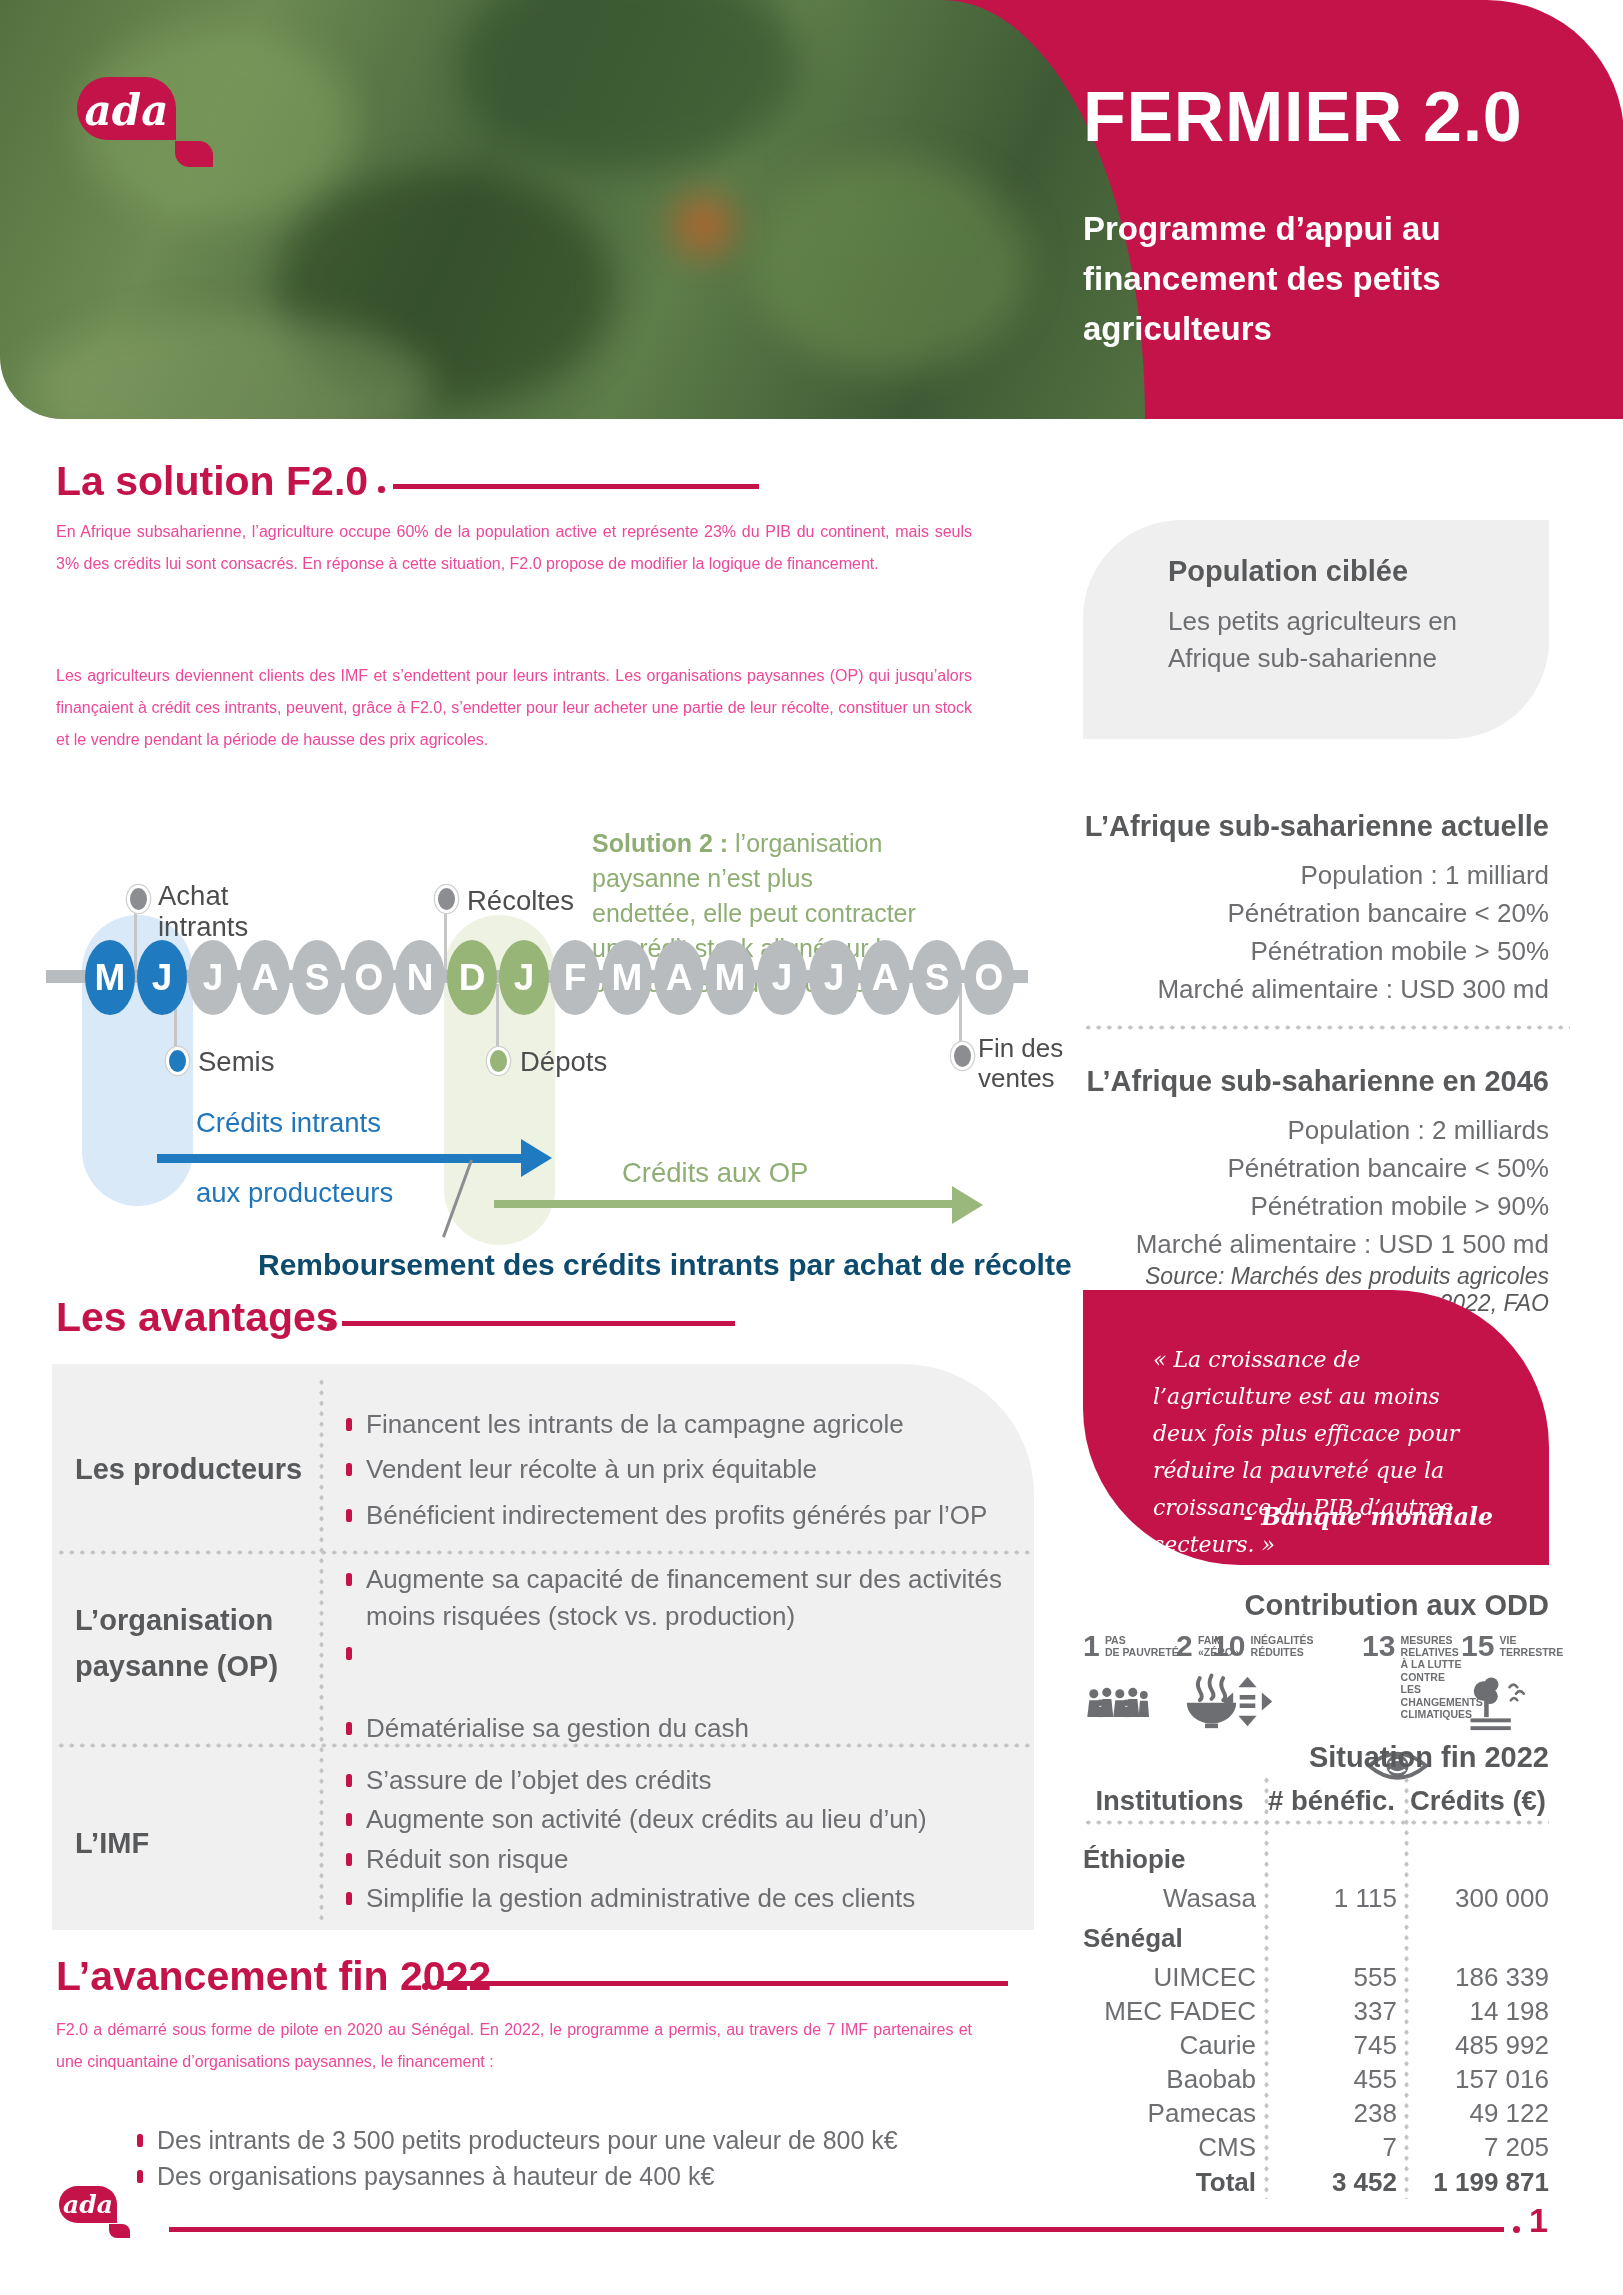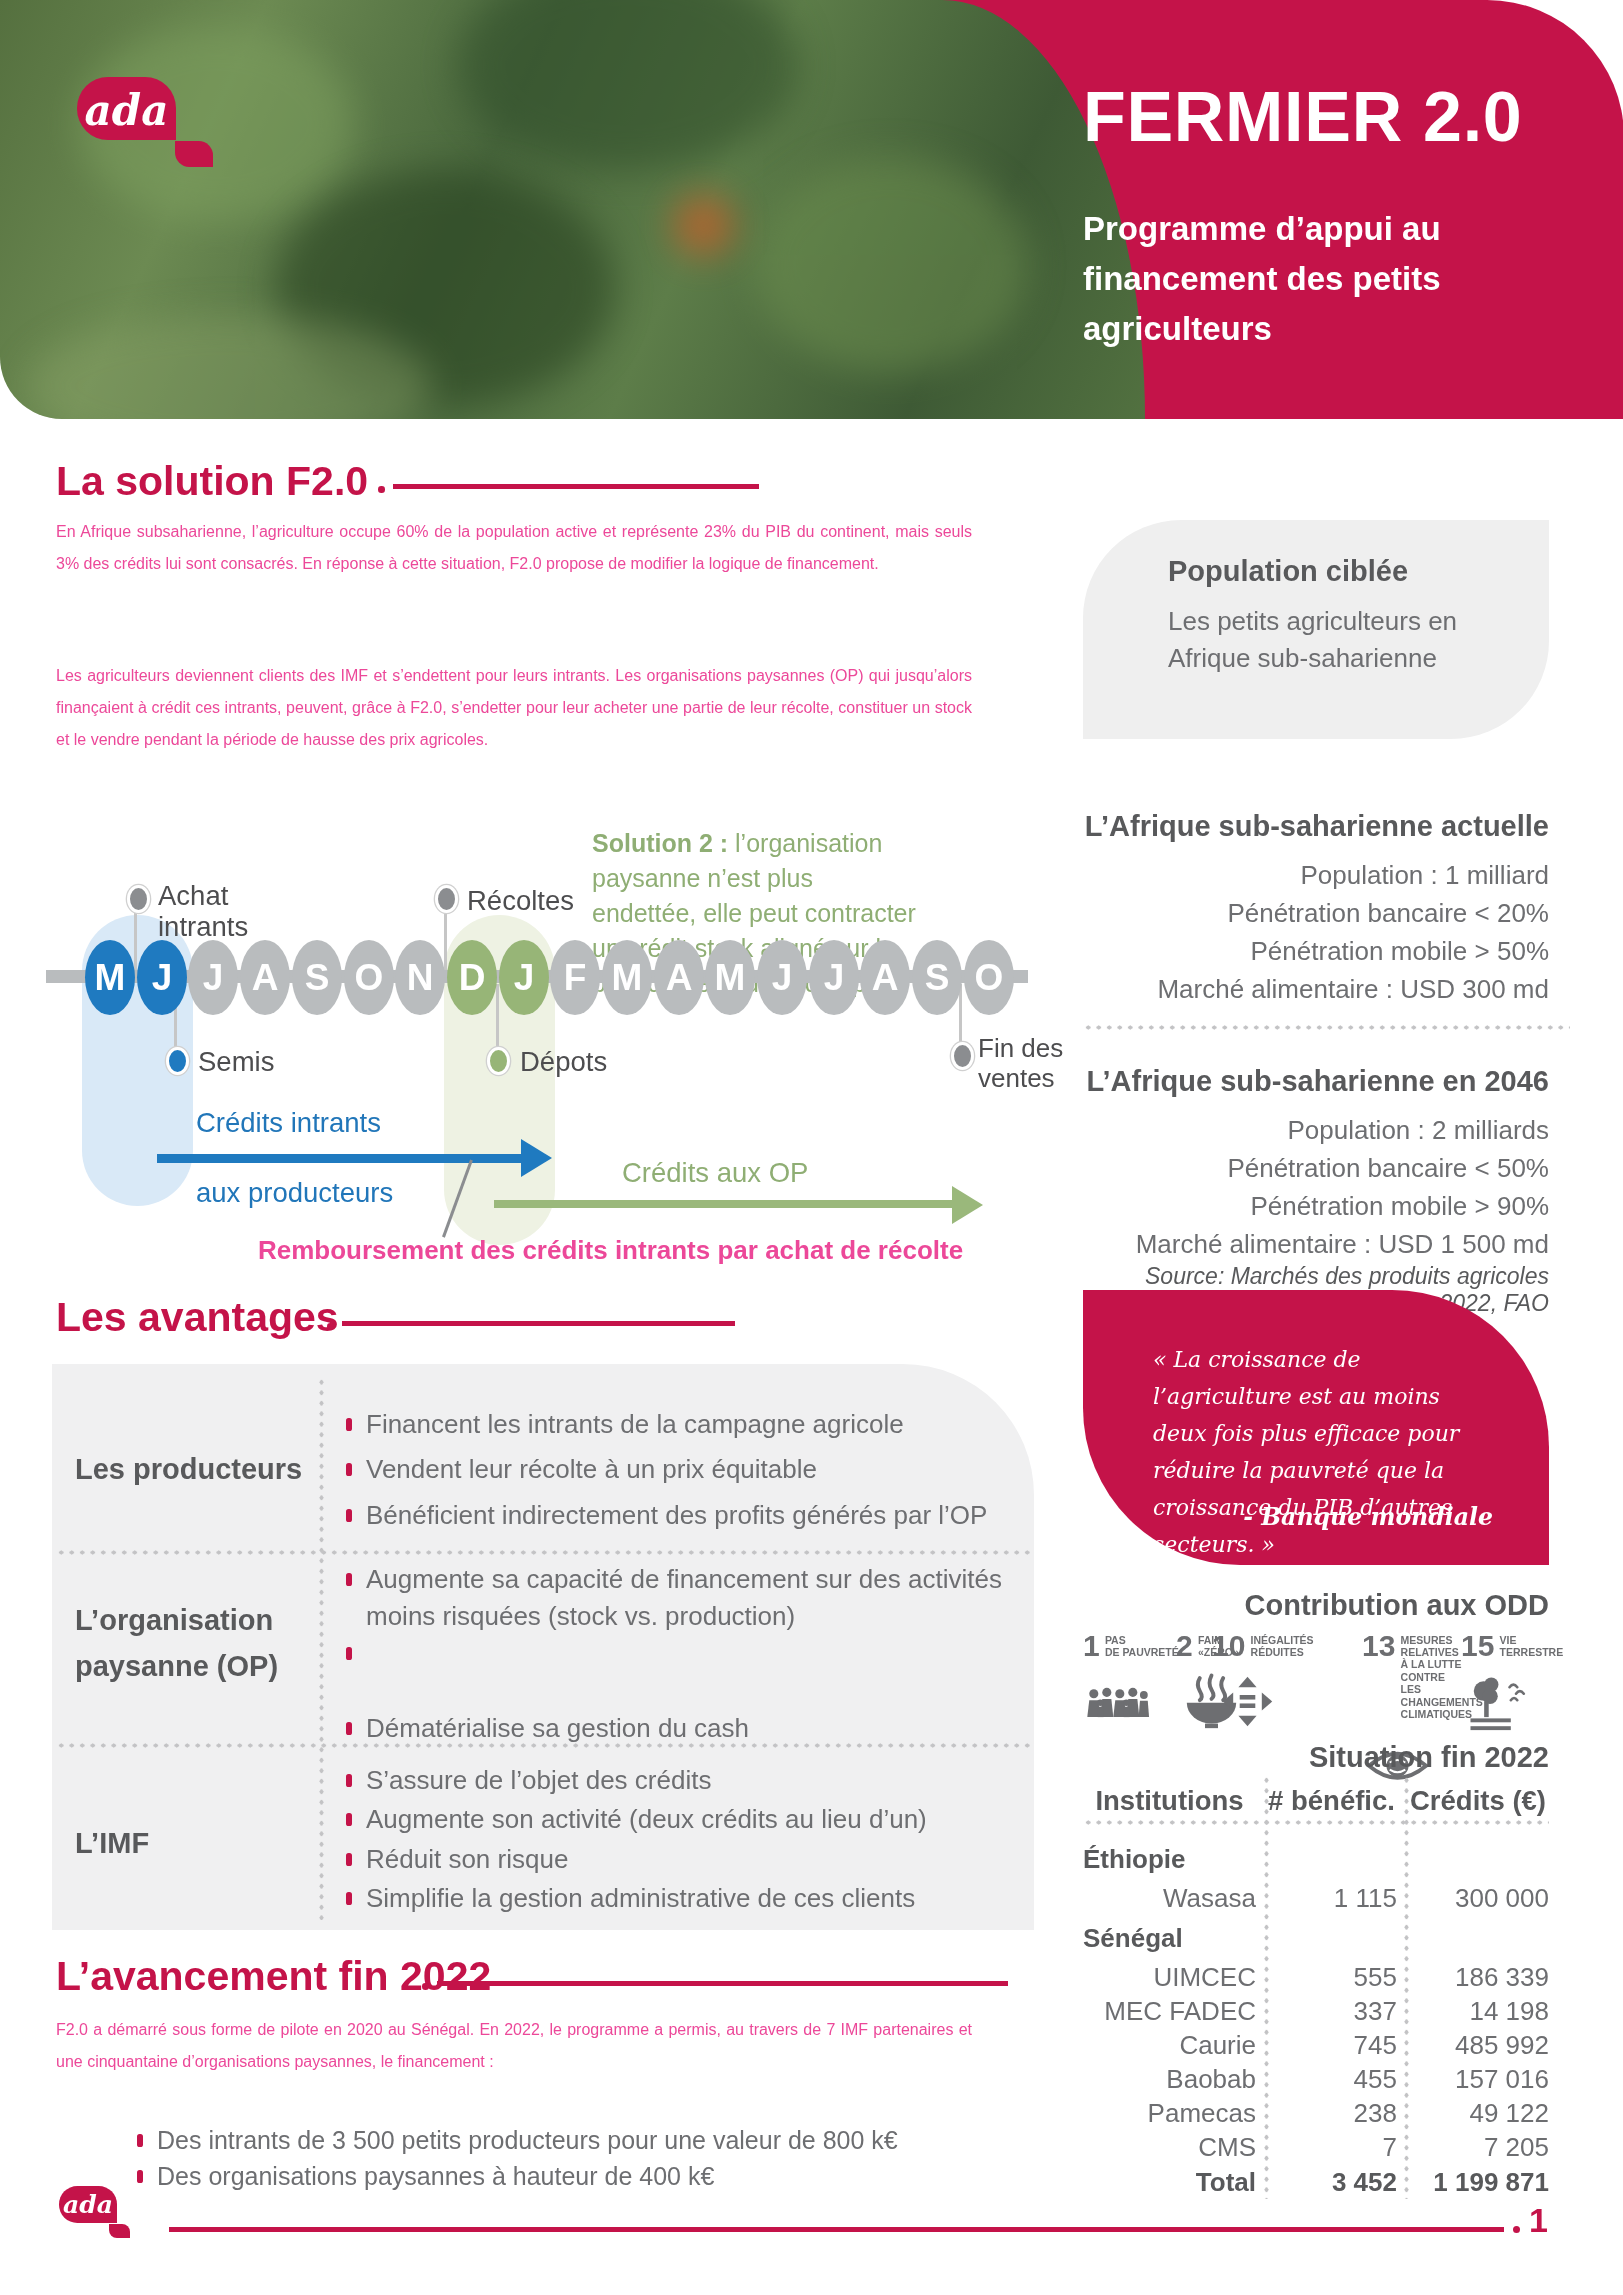--- a/index.html
+++ b/index.html
@@ -40,21 +40,21 @@
   .sol-note b{font-weight:bold;}
   .stem{position:absolute;width:2.6px;background:#c6c6c6;}
   .mdot{position:absolute;width:17px;height:22px;border-radius:50%;border:3.3px solid #fff;
         box-shadow:0 0 0 1.3px #d0d0d0;background:#8b8d90;}
   .mdot-blue{background:#1f7ac0;}
   .mdot-green{background:#97b577;}
   .mlabel{position:absolute;color:#4d4d4f;font-size:27.5px;line-height:31px;white-space:pre-line;}
   .arrow-shaft{position:absolute;}
   .arrow-head{position:absolute;width:0;height:0;}
   .arrow-lb{position:absolute;font-size:27.5px;}
-  .remb{position:absolute;font-size:26px;font-weight:bold;color:#ec4899;}
+  .remb{position:absolute;font-size:30px;font-weight:bold;color:#0c4a6e;margin-top:13px;}
   .slant{position:absolute;width:2.6px;background:#8b8d90;transform:rotate(20deg);transform-origin:top center;}
 
   
   .avt-bg{position:absolute;left:52px;top:1364px;width:982px;height:566px;background:#f0f0f1;
           border-radius:0 131px 0 0;}
   .dot-h{position:absolute;height:5.2px;background-image:radial-gradient(circle,#c3c3c5 2px,transparent 2.3px);
          background-size:10.5px 5.2px;background-repeat:repeat-x;}
   .dot-v{position:absolute;width:5.2px;background-image:radial-gradient(circle,#c3c3c5 2px,transparent 2.3px);
          background-size:5.2px 10.5px;background-repeat:repeat-y;}
   .avt-label{position:absolute;left:75px;color:#58595b;font-size:29px;font-weight:bold;

